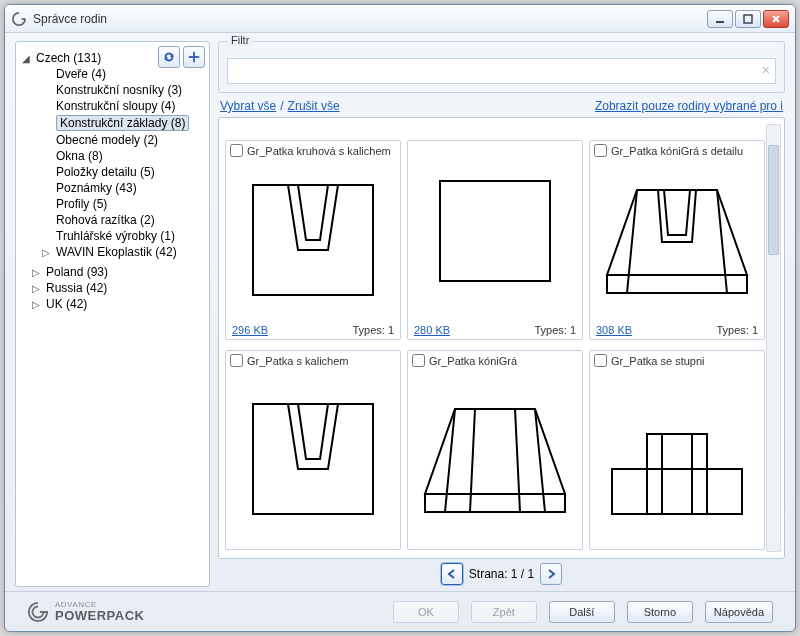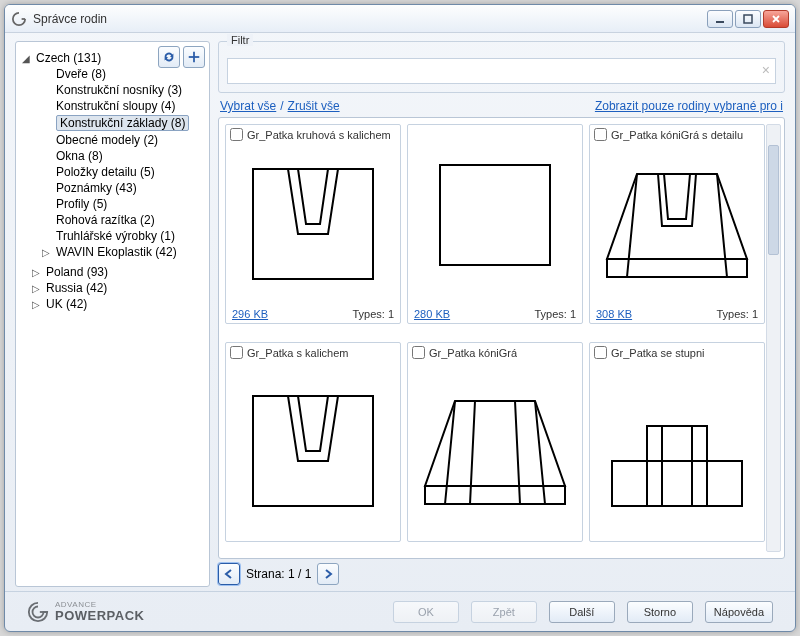--- a/index.html
+++ b/index.html
@@ -142,21 +142,21 @@
     padding:0 2px;
   }
   .linkbar a { color:#1d5fbf; text-decoration:underline; cursor:pointer; }
   .linkbar .sep { margin:0 4px; color:#1d5fbf; }
   .linkbar .spacer { flex:1; }
   .grid-wrap {
     flex:1;
     background:#fff;
     border:1px solid #b9c6d6;
     border-radius:3px;
-    padding:6px 4px 4px 6px;
+    padding:22px 4px 4px 6px;
     overflow:hidden;
     position:relative;
   }
   .grid {
     display:flex;
     flex-wrap:wrap;
     gap:6px;
     height:100%;
   }
   .tile {
@@ -208,20 +208,21 @@
     left:1px; right:1px;
     top:20px;
     height:110px;
     background:#cdd8e6;
     border:1px solid #b3c1d4;
     border-radius:2px;
   }
   .pager {
     display:flex;
     align-items:center;
+    justify-content:center;
     gap:6px;
     padding:4px 0 2px 0;
   }
   .pager-btn {
     width:22px;height:22px;
     border:1px solid #8da5c0;
     border-radius:3px;
     background:linear-gradient(#fbfdff,#e2ebf6);
     display:flex;align-items:center;justify-content:center;
     color:#2a5ca8;
@@ -318,21 +319,21 @@
       <ul class="tree-root">
         <li>
           <div class="node">
             <span class="caret">◢</span>
             <span class="lbl">Czech (131)</span>
           </div>
           <ul class="tree-children" id="czech-children">
               <li>
                 <div class="node">
                   <span class="caret"></span>
-                  <span class="lbl">Dveře (8)</span>
+                  <span class="lbl">Dveře (4)</span>
                 </div>
               </li>
               <li>
                 <div class="node">
                   <span class="caret"></span>
                   <span class="lbl">Konstrukční nosníky (3)</span>
                 </div>
               </li>
               <li>
                 <div class="node">

